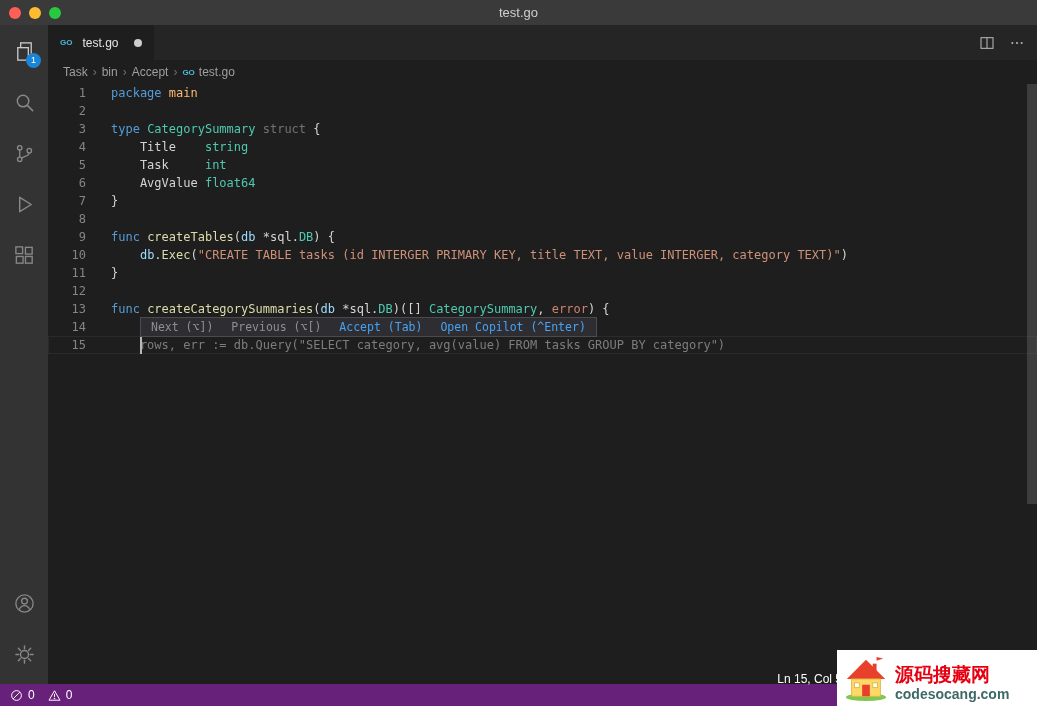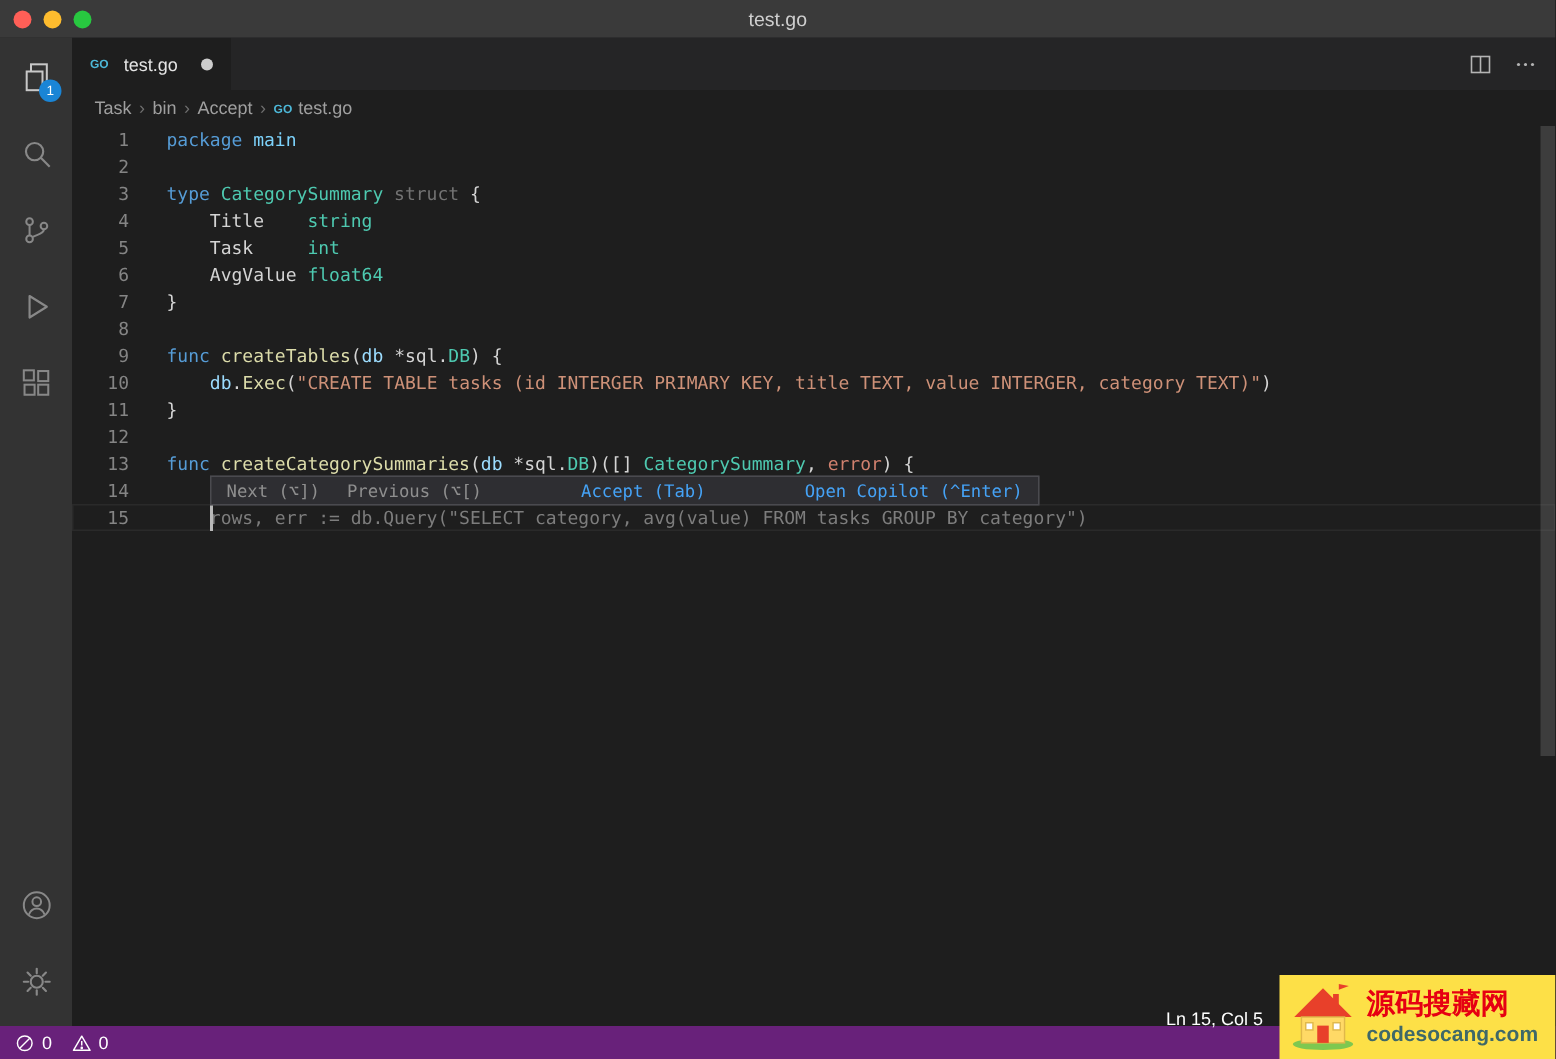--- a/index.html
+++ b/index.html
@@ -40,34 +40,34 @@
 
   
   .editor { position:relative; flex:1; font:12px/18px "DejaVu Sans Mono",monospace; overflow:hidden; }
   .line { display:flex; height:18px; }
   .line.active { outline:1px solid #2a2a2a; outline-offset:-1px; }
   .ln { width:38px; text-align:right; color:#858585; flex-shrink:0; }
   .code { padding-left:25px; white-space:pre; }
 
   .copilot { position:absolute; top:233px; left:92px; height:20px; display:flex; align-items:center; gap:18px; padding:0 10px; background:#2e2e32; border:1px solid #4a4a4f; font-size:11.5px; white-space:nowrap; }
   .copilot .dim { color:#8f8f8f; cursor:pointer; }
-  .copilot .act { color:#45a2f5; cursor:pointer;margin-left:48px; }
+  .copilot .act { color:#45a2f5; cursor:pointer; }
 
   .cursor-caret { position:absolute; top:252.5px; left:92px; width:1.5px; height:17px; background:#b8b8b8; }
   .scroll-thumb { position:absolute; top:0; right:0; width:10px; height:420px; background:rgba(121,121,121,0.35); cursor:pointer; }
 
   
   .statusbar { height:22px; background:#68217a; display:flex; align-items:center; justify-content:space-between; color:#fff; font-size:12px; padding:0 10px; }
   .sb-left { display:flex; align-items:center; gap:5px; cursor:pointer; }
   .sb-left .num { margin-right:8px; }
   .sb-right { display:flex; align-items:center; gap:18px; margin-right:185px; white-space:nowrap;flex-direction:column; }
   .sb-item { cursor:pointer; }
 
   
-  .watermark { position:absolute; right:0; bottom:0; width:184px; height:56px; background:#fde047; display:flex; align-items:center; gap:6px; padding:4px 6px; z-index:30; }
+  .watermark { position:absolute; right:0; bottom:0; width:200px; height:56px; background:#ffffff; display:flex; align-items:flex-end; gap:6px; padding:4px 6px; z-index:30; }
   .wm-text { display:flex; flex-direction:column; line-height:1.15; }
   .wm-title { color:#e60012; font-weight:bold; font-size:19px; }
   .wm-url { color:#3f6868; font-weight:bold; font-size:14px; }
 </style>
 </head>
 <body>
 
 <div class="app">
 
   <div class="titlebar">
@@ -172,21 +172,21 @@
             <span class="bc-sep">›</span>
             <span class="go-icon">GO</span>
             <span class="bc-item">test.go</span>
           </span>
       </div>
 
       <div class="editor">
         <div>
             <div class="line">
               <span class="ln">1</span>
-              <span class="code"><span style="color: rgb(86, 156, 214);">package </span><span style="color: #7dd3fc;">main</span></span>
+              <span class="code"><span style="color: rgb(86, 156, 214);">package </span><span style="color: #fdba74;">main</span></span>
             </div>
             <div class="line">
               <span class="ln">2</span>
               <span class="code"></span>
             </div>
             <div class="line">
               <span class="ln">3</span>
               <span class="code"><span style="color: rgb(86, 156, 214);">type </span><span style="color: rgb(78, 201, 176);">CategorySummary </span><span style="color: #737373;">struct</span><span style="color: rgb(212, 212, 212);"> {</span></span>
             </div>
             <div class="line">

